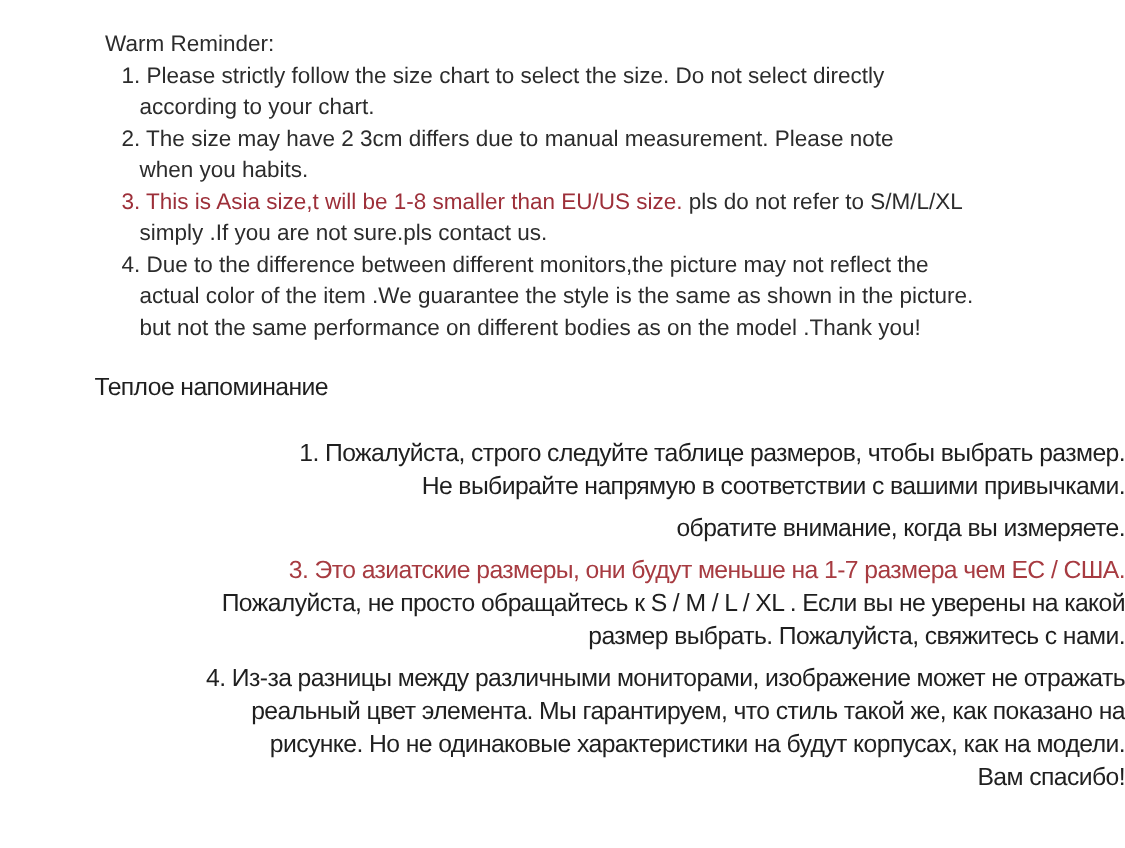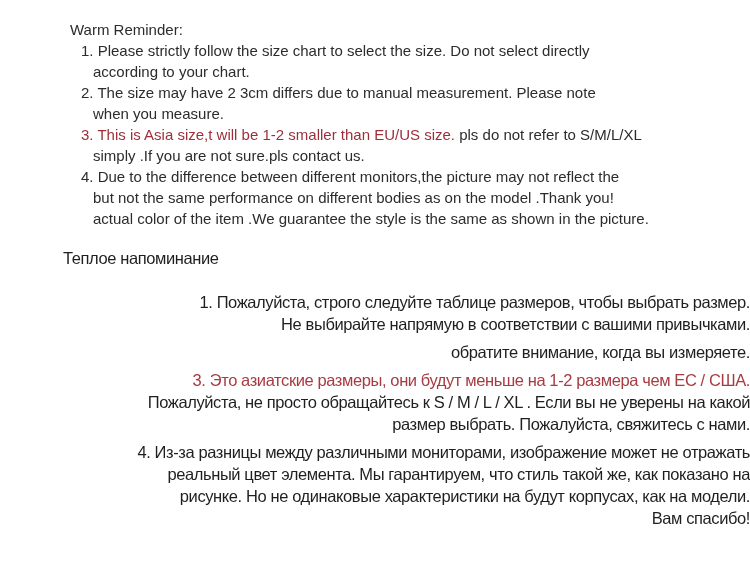--- a/index.html
+++ b/index.html
@@ -87,51 +87,51 @@
   <section class="en-section">
     <h2 class="en-title">Warm Reminder:</h2>
 
     <div class="en-item">
       <div class="en-line first">1. Please strictly follow the size chart to select the size. Do not select directly</div>
       <div class="en-line">according to your chart.</div>
     </div>
 
     <div class="en-item">
       <div class="en-line first">2. The size may have 2 3cm differs due to manual measurement. Please note</div>
-      <div class="en-line">when you measure.</div>
+      <div class="en-line">when you habits.</div>
     </div>
 
     <div class="en-item">
       <div class="en-line first">
-        <span class="en-red">3. This is Asia size,t will be 1-2 smaller than EU/US size.</span><span> pls do not refer to S/M/L/XL</span>
+        <span class="en-red">3. This is Asia size,t will be 1-8 smaller than EU/US size.</span><span> pls do not refer to S/M/L/XL</span>
       </div>
       <div class="en-line">simply .If you are not sure.pls contact us.</div>
     </div>
 
     <div class="en-item">
       <div class="en-line first">4. Due to the difference between different monitors,the picture may not reflect the</div>
+      <div class="en-line">actual color of the item .We guarantee the style is the same as shown in the picture.</div>
       <div class="en-line">but not the same performance on different bodies as on the model .Thank you!</div>
-      <div class="en-line">actual color of the item .We guarantee the style is the same as shown in the picture.</div>
     </div>
   </section>
 
   <section class="ru-section">
     <h2 class="ru-title">Теплое напоминание</h2>
 
     <div class="ru-item">
       <div class="ru-line">1. Пожалуйста, строго следуйте таблице размеров, чтобы выбрать размер.</div>
       <div class="ru-line">Не выбирайте напрямую в соответствии с вашими привычками.</div>
     </div>
 
     <div class="ru-item">
       <div class="ru-line">обратите внимание, когда вы измеряете.</div>
     </div>
 
     <div class="ru-item">
-      <div class="ru-line ru-red">3. Это азиатские размеры, они будут меньше на 1-2 размера чем ЕС / США.</div>
+      <div class="ru-line ru-red">3. Это азиатские размеры, они будут меньше на 1-7 размера чем ЕС / США.</div>
       <div class="ru-line">Пожалуйста, не просто обращайтесь к S / M / L / XL . Если вы не уверены на какой</div>
       <div class="ru-line">размер выбрать. Пожалуйста, свяжитесь с нами.</div>
     </div>
 
     <div class="ru-item">
       <div class="ru-line">4. Из-за разницы между различными мониторами, изображение может не отражать</div>
       <div class="ru-line">реальный цвет элемента. Мы гарантируем, что стиль такой же, как показано на</div>
       <div class="ru-line">рисунке. Но не одинаковые характеристики на будут корпусах, как на модели.</div>
       <div class="ru-line">Вам спасибо!</div>
     </div>

